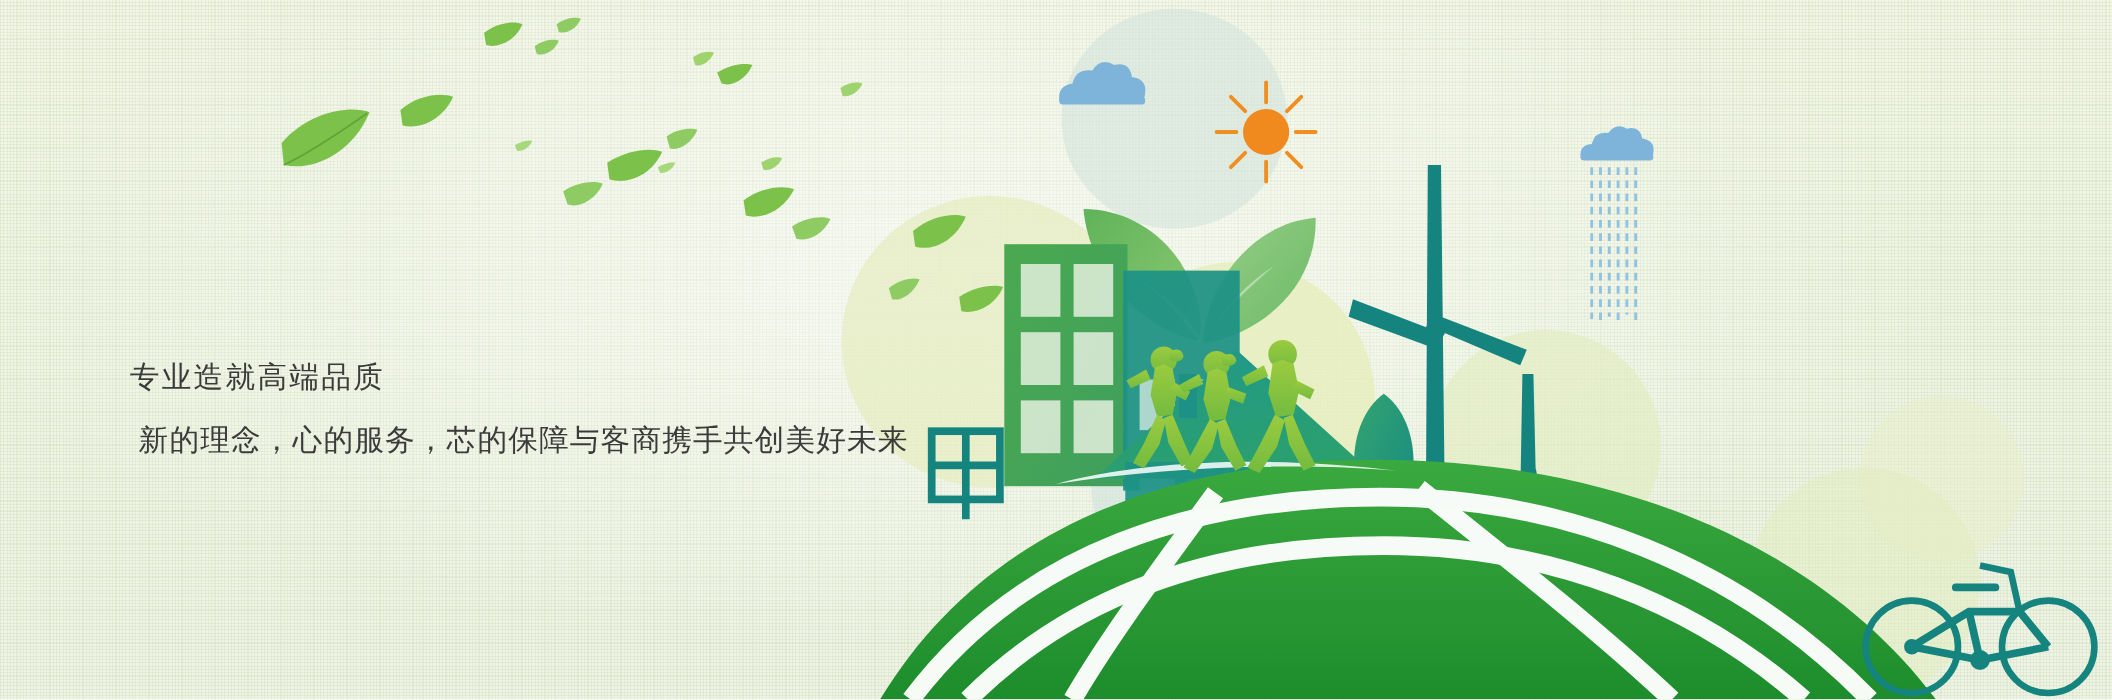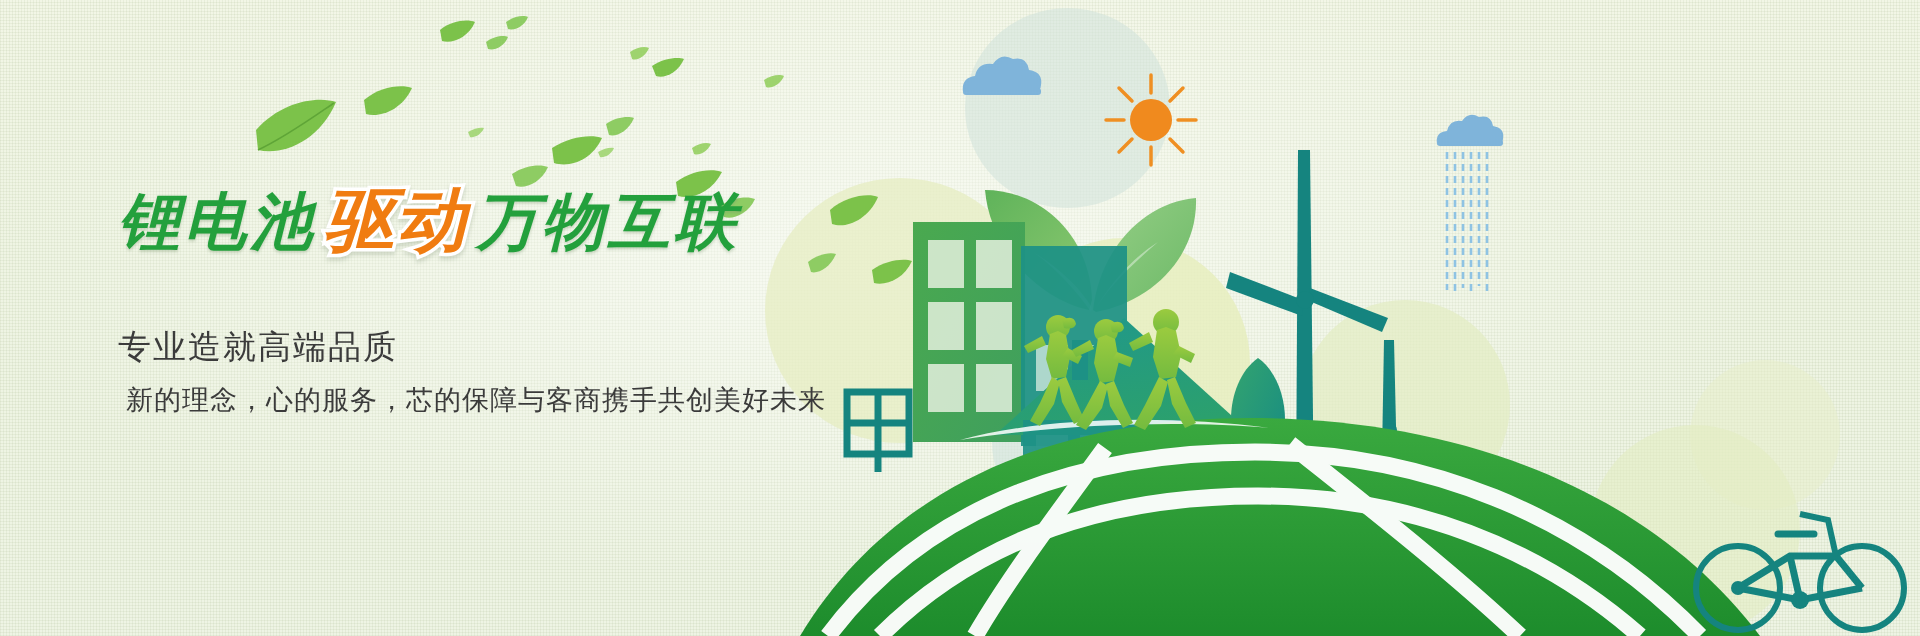--- a/index.html
+++ b/index.html
@@ -51,21 +51,21 @@
     position:relative;top:-2px;
     letter-spacing:2px;
     -webkit-text-stroke:7px #ffffff;
     paint-order:stroke fill;
     filter:drop-shadow(0 3px 2px rgba(120,140,110,.30));
   }
 
   
   .sub1{
     position:absolute;left:118px;top:325px;
-    font-size:33px;color:#3b3b3b;letter-spacing:2px;
+    font-size:27px;color:#3b3b3b;letter-spacing:2px;
     font-family:"DejaVu Sans","Liberation Sans",sans-serif;
     text-align:right;
   }
   .sub2{
     position:absolute;left:126px;top:382px;
     font-size:27px;color:#3b3b3b;letter-spacing:1px;
     font-family:"DejaVu Sans","Liberation Sans",sans-serif;
   }
 
   
@@ -300,20 +300,17 @@
       <path d="M872 270 C886 260 904 258 912 261 C904 279 886 286 874 283 Z" fill="#7cc24a"></path>
 
       <path d="M598 152 C604 148 611 147 614 148 C611 155 604 158 600 157 Z" fill="#a8d87d"></path>
       <path d="M468 132 C474 128 481 127 484 128 C481 135 474 138 470 137 Z" fill="#a8d87d"></path>
       <path d="M692 148 C699 143 707 142 711 144 C707 152 699 156 694 154 Z" fill="#9ed36e"></path>
       <path d="M764 80 C771 75 780 74 784 76 C780 85 771 89 766 87 Z" fill="#9ed36e"></path>
     </g>
   </svg>
 
   <div class="layer text-layer">
-    <div class="headline">
-      <span class="seg hl-green">锂电池</span><span class="seg hl-orange">驱动</span><span class="seg hl-green">万物互联</span>
-    </div>
     <div class="sub1">专业造就高端品质</div>
     <div class="sub2">新的理念，心的服务，芯的保障与客商携手共创美好未来</div>
   </div>
 
 </div>
 
 </body></html>

